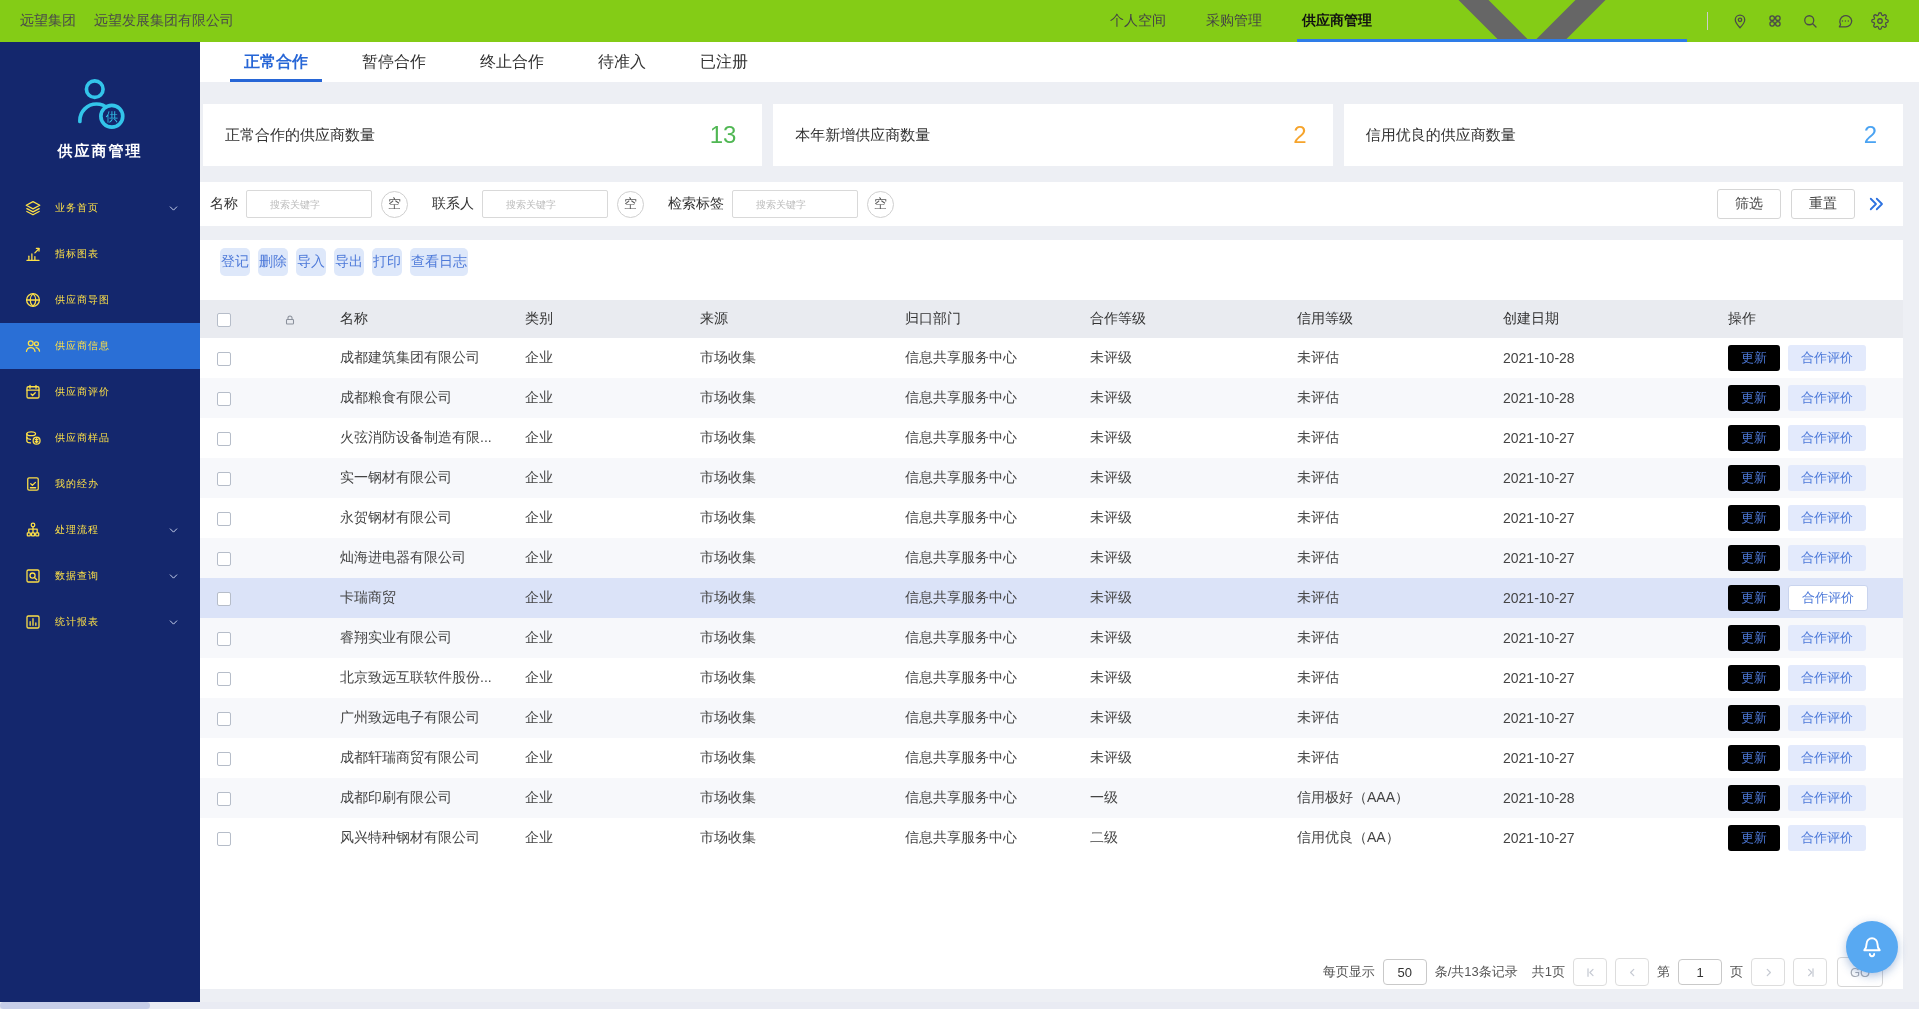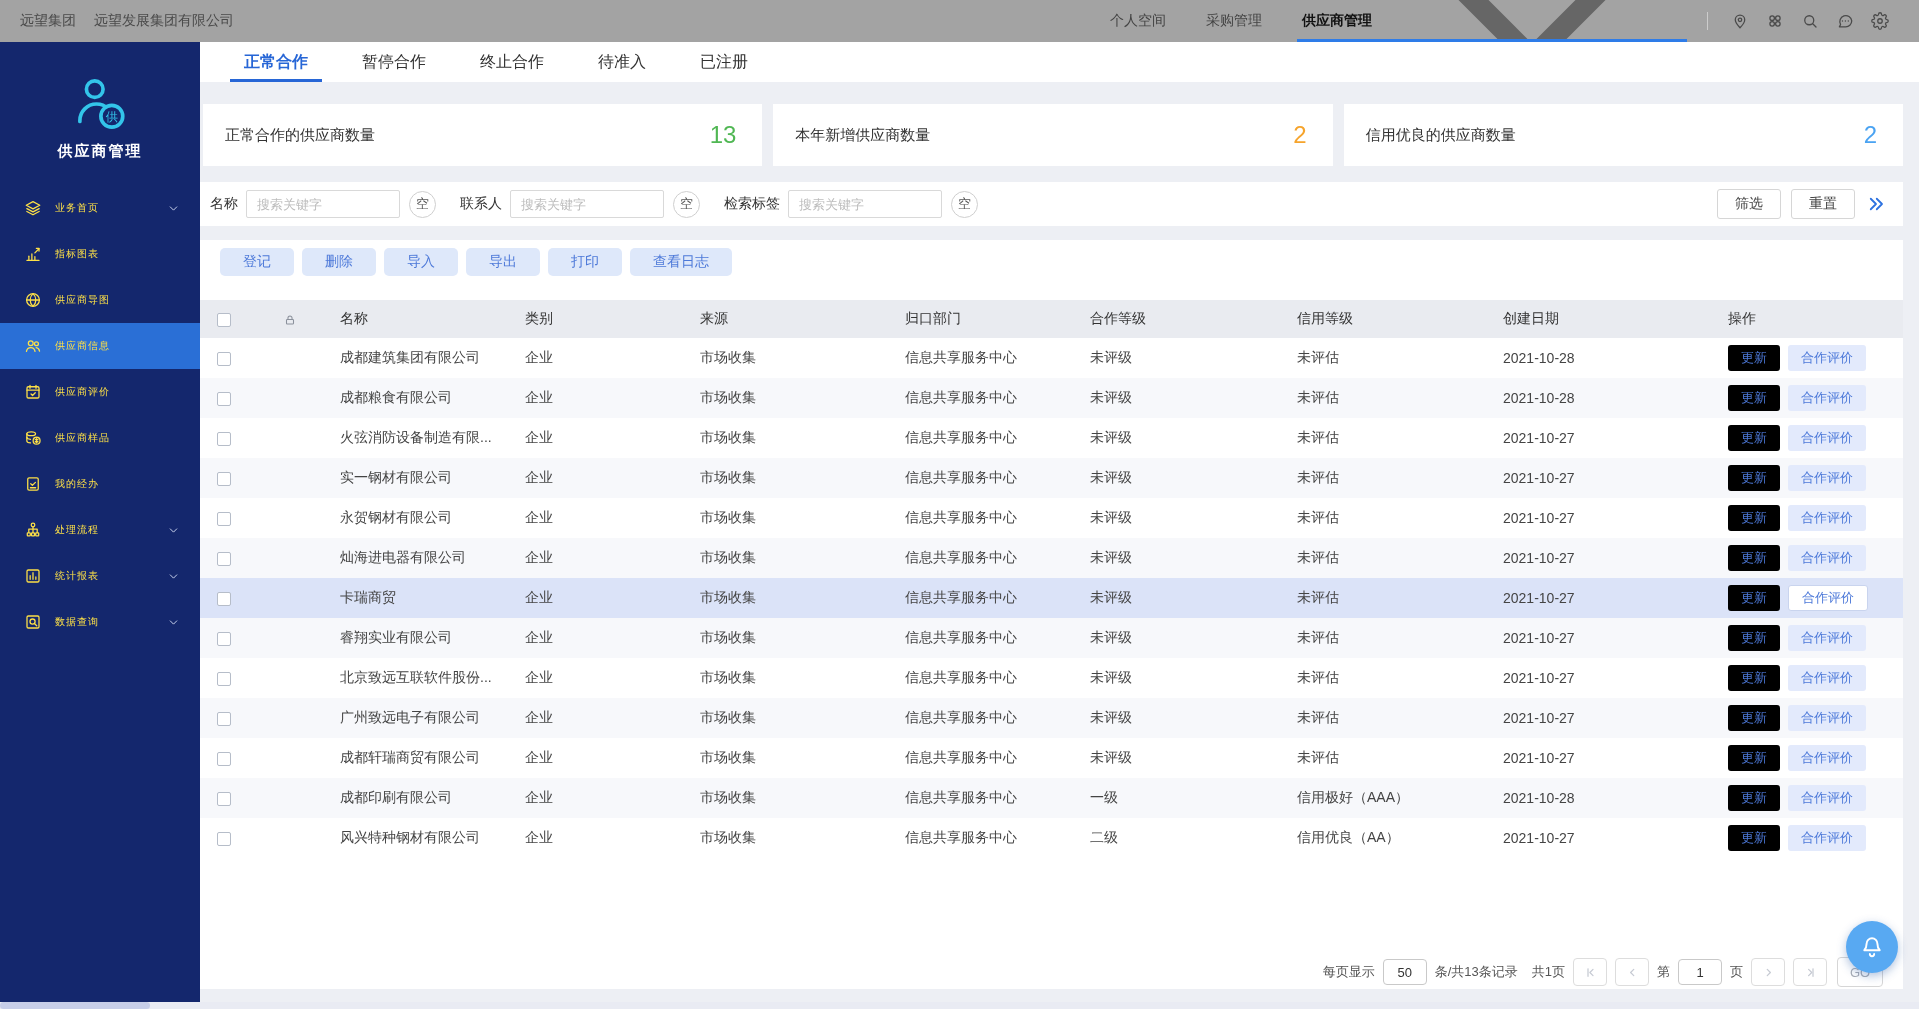--- a/index.html
+++ b/index.html
@@ -1,20 +1,20 @@
 <!DOCTYPE html>
 <html><head>
 <meta charset="utf-8">
 <style>
   * { box-sizing: border-box; }
   html,body { margin:0; padding:0; width:1919px; height:1009px; overflow:hidden;
     font-family:"Liberation Sans","DejaVu Sans",sans-serif; background:#edeff4; }
 
   
-  .topbar { height:42px; background:#a3a3a3; display:flex; align-items:center;
+  .topbar { height:42px; background:#84cc16; display:flex; align-items:center;
     justify-content:space-between; padding:0 24px 0 20px; position:relative; }
   .brand { display:flex; align-items:center; gap:18px; font-size:14px; color:#4a4a4a; }
   .brand span { cursor:pointer; }
   .topnav { display:flex; align-items:center; height:42px; }
   .topnav-item { height:42px; display:flex; align-items:center; padding:0 5px;
     margin-left:30px; font-size:14px; color:#444; position:relative; cursor:pointer; }
   .topnav-item.active { color:#111; font-weight:bold; }
   .topnav-item.active::after { content:''; position:absolute; left:0; right:0; bottom:0;
     height:3px; background:#2e7ce8; }
   .nav-chevron { margin-left:10px; color:#666; display:flex; }
@@ -53,36 +53,36 @@
   .stats { display:flex; gap:11px; padding:22px 16px 16px 3px; }
   .stat-card { flex:1; height:62px; background:#fff; display:flex; align-items:center;
     justify-content:space-between; padding:0 26px 0 22px; }
   .stat-label { font-size:15px; color:#333; }
   .stat-value { font-size:24px; }
 
   .filterbar { background:#fff; height:44px; display:flex; align-items:center;
     padding:0 16px 0 10px; margin-right:16px; }
   .filter-field { display:flex; align-items:center; margin-right:24px; }
   .ff-label { font-size:14px; color:#333; margin-right:8px; white-space:nowrap; }
-  .ff-input { width:154px; height:28px; border:1px solid #d9d9d9; border-radius:2px;
-    padding:0 10px; font-size:13px; color:#333; outline:none; }
+  .ff-input { width:126px; height:28px; border:1px solid #d9d9d9; border-radius:2px;
+    padding:0 23px; font-size:10px; color:#333; outline:none; }
   .ff-input::placeholder { color:#bcbcbc; }
   .ff-badge { width:27px; height:27px; margin-left:9px; border:1px solid #cfcfcf; border-radius:50%;
     display:flex; align-items:center; justify-content:center; font-size:13px; color:#555;
     background:#fff; cursor:pointer; }
   .filter-actions { margin-left:auto; display:flex; align-items:center; gap:10px; }
   .btn-plain { height:30px; padding:0 17px; background:#fff; border:1px solid #d6d6d6;
     border-radius:3px; font-size:14px; color:#444; cursor:pointer; }
   .expand-btn { border:none; background:none; color:#2d72e0; display:flex; cursor:pointer; padding:0 2px; }
   .expand-btn svg { width:18px; height:18px; }
 
   .table-card { background:#fff; margin:14px 16px 20px 0; flex:1; display:flex;
     flex-direction:column; position:relative; }
   .actions { display:flex; gap:8px; padding:8px 0 0 20px; }
-  .btn-action { height:28px; padding:0 23px; background:#dee8fa; border:none; border-radius:5px;
+  .btn-action { height:28px; padding:0 1px; background:#dee8fa; border:none; border-radius:5px;
     font-size:14px; color:#4d79d9; cursor:pointer; }
 
   table { margin-top:24px; width:100%; border-collapse:collapse; table-layout:fixed; }
   thead th { height:38px; background:#e9ebf0; font-weight:normal; font-size:14px; color:#333;
     text-align:left; padding:0 8px; }
   tbody td { height:40px; font-size:14px; color:#444; padding:0 8px; white-space:nowrap;
     overflow:hidden; text-overflow:ellipsis; }
   tbody tr { cursor:pointer; }
   tbody tr:nth-child(even) td { background:#f7f8fb; }
   tbody tr.selected td { background:#dbe3f8; }
@@ -297,39 +297,39 @@
           <span class="mi-chevron">
             <svg viewBox="0 0 24 24" fill="none" stroke="currentColor" stroke-width="1.7" stroke-linecap="round" stroke-linejoin="round" style="width:100%;height:100%;display:block">
               <path d="M6 9l6 6 6-6"></path>
             </svg>
           </span>
         </div>
         <div class="menu-item">
           <span class="mi-icon">
             <svg viewBox="0 0 24 24" fill="none" stroke="currentColor" stroke-width="1.7" stroke-linecap="round" stroke-linejoin="round" style="width:100%;height:100%;display:block">
               <rect x="4" y="4" width="16" height="16" rx="1.8"></rect>
-              <path d="M8.2 16.4v-4.8M12 16.4V7.6M15.8 16.4v-3.2"></path>
-            </svg>
-          </span>
-          <span class="mi-label">统计报表</span>
-          <span class="mi-chevron">
-            <svg viewBox="0 0 24 24" fill="none" stroke="currentColor" stroke-width="1.7" stroke-linecap="round" stroke-linejoin="round" style="width:100%;height:100%;display:block">
-              <path d="M6 9l6 6 6-6"></path>
-            </svg>
-          </span>
-        </div>
-        <div class="menu-item">
-          <span class="mi-icon">
-            <svg viewBox="0 0 24 24" fill="none" stroke="currentColor" stroke-width="1.7" stroke-linecap="round" stroke-linejoin="round" style="width:100%;height:100%;display:block">
-              <rect x="4" y="4" width="16" height="16" rx="1.8"></rect>
               <circle cx="11.4" cy="11.4" r="3.4"></circle>
               <path d="M13.9 13.9l3.1 3.1"></path>
             </svg>
           </span>
           <span class="mi-label">数据查询</span>
+          <span class="mi-chevron">
+            <svg viewBox="0 0 24 24" fill="none" stroke="currentColor" stroke-width="1.7" stroke-linecap="round" stroke-linejoin="round" style="width:100%;height:100%;display:block">
+              <path d="M6 9l6 6 6-6"></path>
+            </svg>
+          </span>
+        </div>
+        <div class="menu-item">
+          <span class="mi-icon">
+            <svg viewBox="0 0 24 24" fill="none" stroke="currentColor" stroke-width="1.7" stroke-linecap="round" stroke-linejoin="round" style="width:100%;height:100%;display:block">
+              <rect x="4" y="4" width="16" height="16" rx="1.8"></rect>
+              <path d="M8.2 16.4v-4.8M12 16.4V7.6M15.8 16.4v-3.2"></path>
+            </svg>
+          </span>
+          <span class="mi-label">统计报表</span>
           <span class="mi-chevron">
             <svg viewBox="0 0 24 24" fill="none" stroke="currentColor" stroke-width="1.7" stroke-linecap="round" stroke-linejoin="round" style="width:100%;height:100%;display:block">
               <path d="M6 9l6 6 6-6"></path>
             </svg>
           </span>
         </div>
       </nav>
   </aside>
 
   <main class="main">

